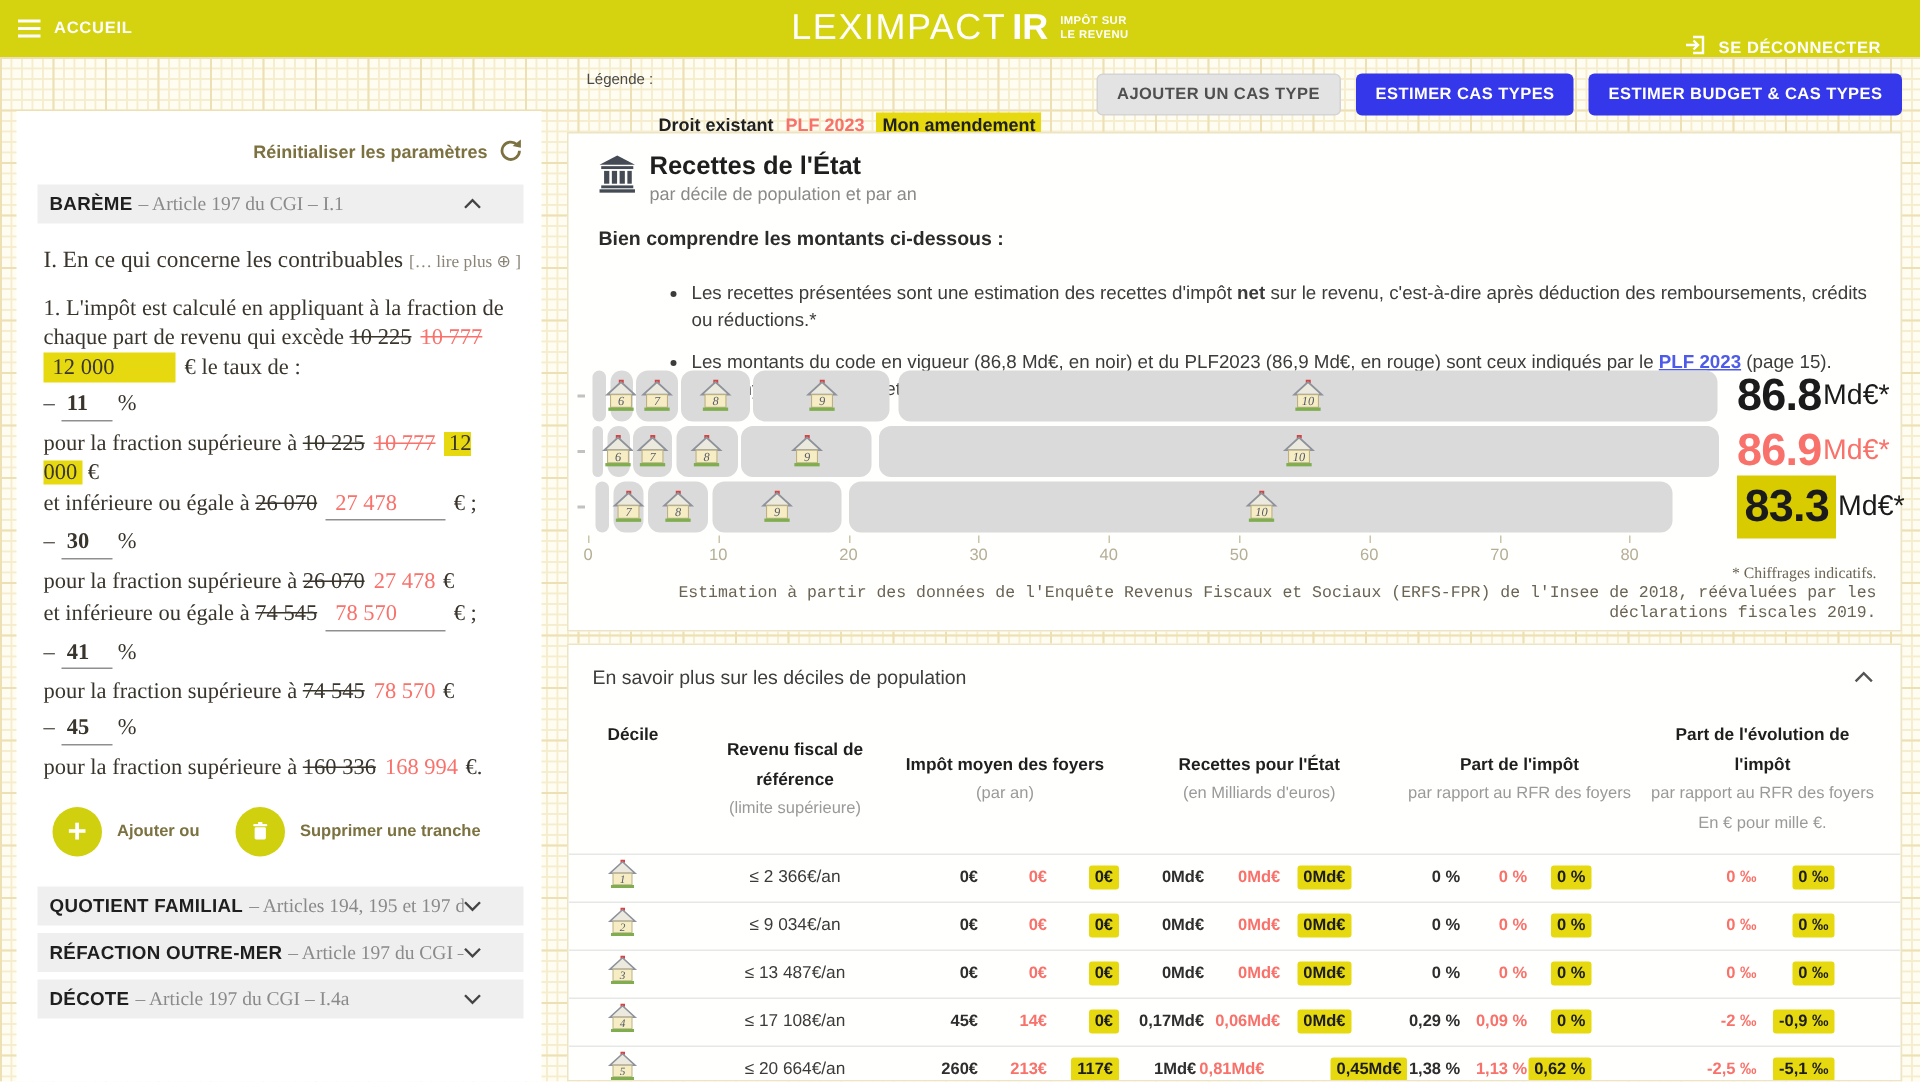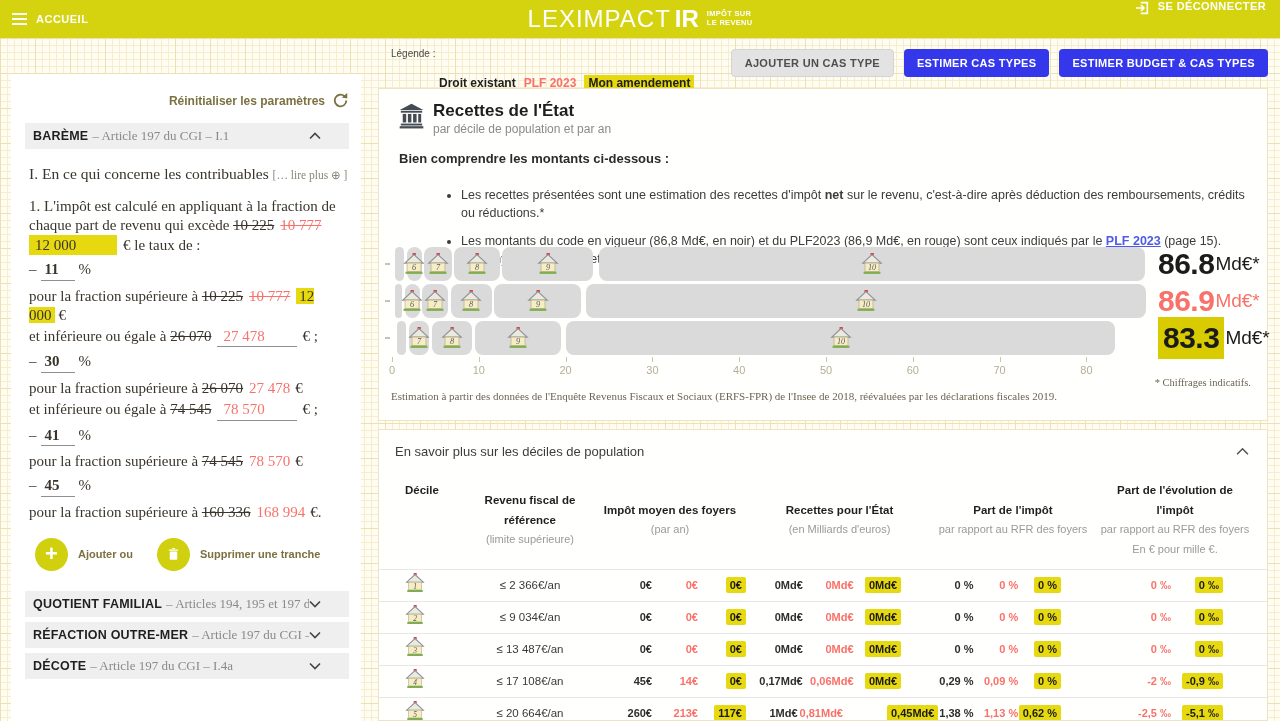--- a/index.html
+++ b/index.html
@@ -14,21 +14,21 @@
     background:#d5d310; color:#fff; display:flex; align-items:center;
   }
   .topbar-left { position:absolute; left:12px; top:0; height:38px; display:flex; align-items:center; gap:9px; cursor:pointer; }
   .burger { display:flex; flex-direction:column; gap:3px; }
   .burger span { width:15px; height:2px; background:#fff; display:block; }
   .topbar-left .lbl { font-size:11px; font-weight:bold; letter-spacing:.5px; }
   .brand { position:absolute; left:0; right:0; top:0; height:38px; display:flex; align-items:center; justify-content:center; gap:6px; pointer-events:none; }
   .brand .lex { font-size:24px; font-weight:300; letter-spacing:1px; }
   .brand .ir  { font-size:24px; font-weight:800; margin-left:-2px; }
   .brand .tag { display:flex; flex-direction:column; font-size:7.5px; font-weight:bold; line-height:1.15; letter-spacing:.3px; margin-left:2px; }
-  .topbar-right { position:absolute; right:14px; top:0; height:38px; display:flex; align-items:flex-start; gap:8px; cursor:pointer; }
+  .topbar-right { position:absolute; right:26px; top:0; height:38px; display:flex; align-items:flex-end; gap:8px; cursor:pointer; }
   .topbar-right .lbl { font-size:11px; font-weight:bold; letter-spacing:.4px; }
   
   .main {
     position:absolute; left:0; top:38px; width:1280px; height:683px;
     background-color:#fffdf2;
     background-image:
       linear-gradient(#ece0b4 1px, transparent 1px),
       linear-gradient(90deg,#ece0b4 1px, transparent 1px),
       linear-gradient(#f5edcd 1px, transparent 1px),
       linear-gradient(90deg,#f5edcd 1px, transparent 1px);
@@ -92,21 +92,21 @@
   .seg svg { position:absolute; left:50%; margin-left:-11px; top:6px; }
   .ydash { position:absolute; width:5px; height:2px; background:#c2c2c2; left:6px; }
   .val-row { position:absolute; left:779px; width:108px; height:34px; display:flex; align-items:center; }
   .val-num { font-size:30px; font-weight:800; color:#1b1b1b; letter-spacing:-.5px; }
   .val-suf { font-size:19px; color:#1b1b1b; margin-left:1px; }
   .val-row.plf .val-num, .val-row.plf .val-suf { color:#f9716b; }
   .val-row.amend .val-num { background:#d8cb00; padding:4px 5px; }
   .tick { position:absolute; width:1px; height:5px; background:#ccc5ab; top:268px; }
   .tick-lbl { position:absolute; width:30px; text-align:center; top:275px; font-size:11px; color:#b6ae96; }
   .fn1 { position:absolute; right:16px; top:288px; font-family:"Liberation Serif", serif; font-size:10.5px; color:#6b6455; }
-  .fn2 { position:absolute; right:16px; top:301px; width:860px; font-family:Liberation Serif, serif; font-size:11px; color:#6b6455; line-height:1.2; }
+  .fn2 { position:absolute; right:16px; top:301px; width:860px; text-align:right; font-family:Liberation Mono, monospace; font-size:11px; color:#6b6455; line-height:1.2; }
   
   .table-card { left:378px; top:391px; width:890px; height:292px; overflow:hidden; }
   .collapse-row { height:42px; display:flex; align-items:center; justify-content:space-between; padding:0 18px 0 16px; cursor:pointer; }
   .collapse-row .lbl { font-size:13px; color:#3d3d3d; }
   .tgrid { display:grid; grid-template-columns:77px 116px 164px 175px 172px 1fr; padding:0 16px; align-items:center; }
   .thead { padding-top:8px; padding-bottom:10px; }
   .th { text-align:center; font-size:11.5px; line-height:1.75; }
   .th .t { font-weight:800; color:#1f1f1f; }
   .th .s { color:#9a9a9a; font-weight:normal; font-size:11px; }
   .th.first { text-align:left; padding-left:10px; align-self:start; }

